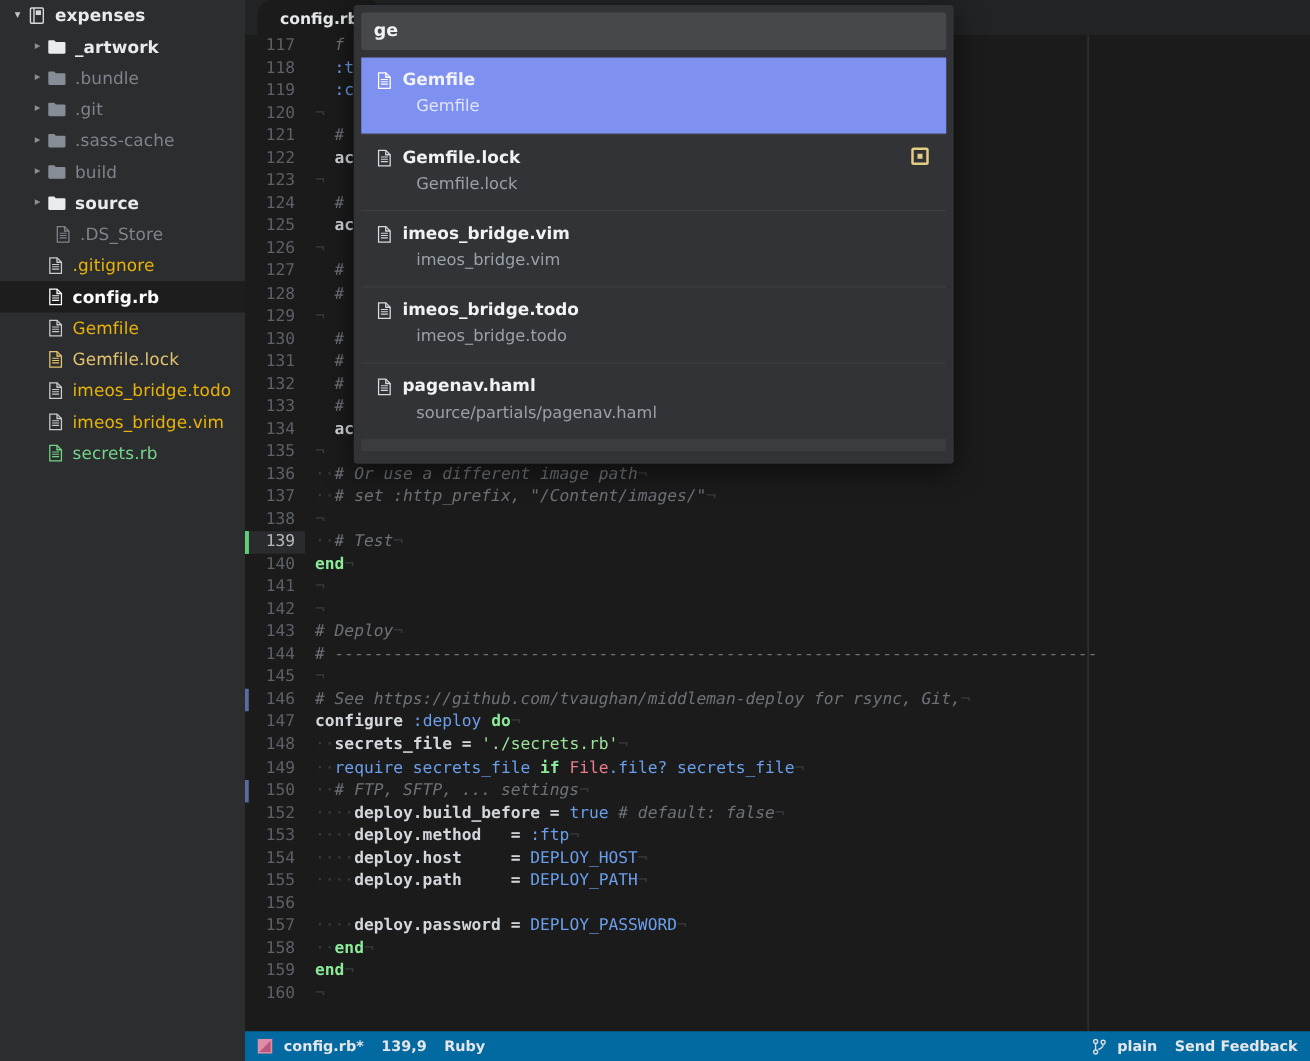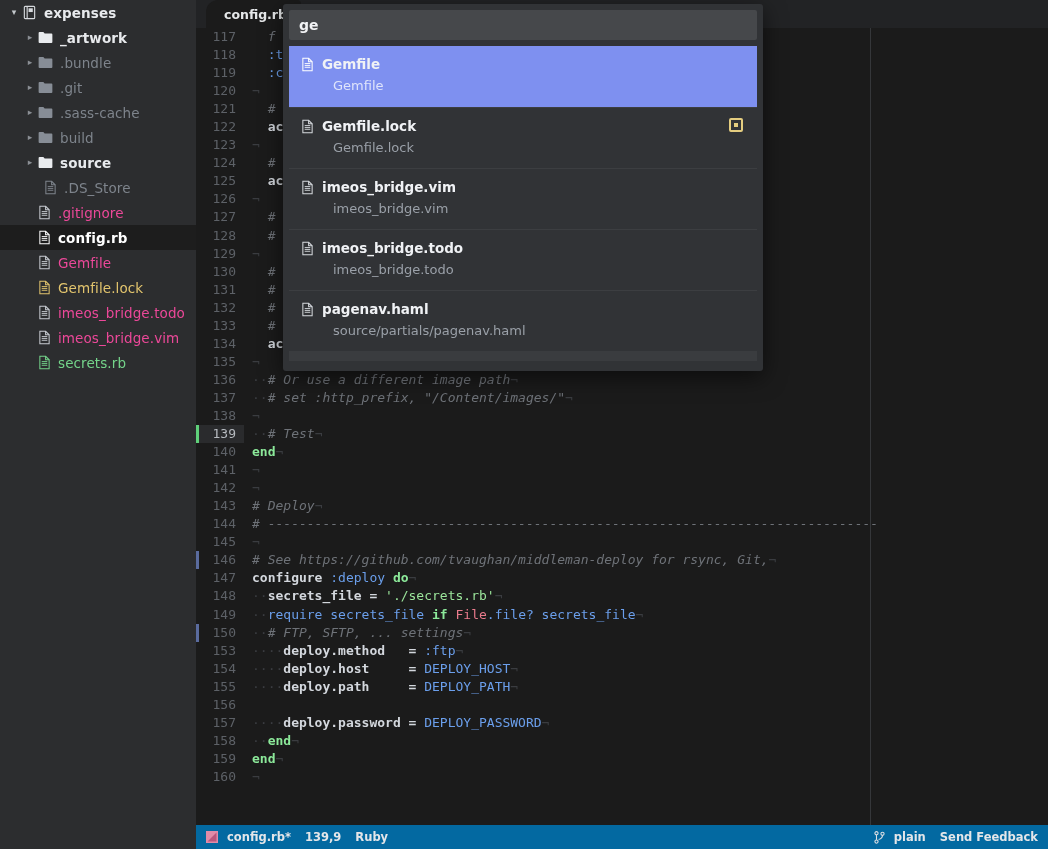--- a/index.html
+++ b/index.html
@@ -67,21 +67,21 @@
     justify-content: center;
     margin-right: 7px;
   }
   .tree-label {
     font-size: 13.5px;
     letter-spacing: 0.1px;
   }
   
   .t-bright  { color: #e8eaed; font-weight: bold; }
   .t-dim     { color: #7e848c; }
-  .t-normal  { color: #ec4899; }
+  .t-normal  { color: #eab308; }
   .t-yellow  { color: #e2c46d; }
   .t-green   { color: #74d48a; }
   .t-white   { color: #ffffff; font-weight: bold; }
 
   
   #editor-pane {
     position: absolute;
     left: 196px; top: 0;
     width: 852px;
     height: 849px;
@@ -506,20 +506,21 @@
           <div class="cl"><span class="gutnum">141</span><span class="code"><span class="inv">¬</span></span></div>
           <div class="cl"><span class="gutnum">142</span><span class="code"><span class="inv">¬</span></span></div>
           <div class="cl"><span class="gutnum">143</span><span class="code"><span class="c-com"># Deploy</span><span class="inv">¬</span></span></div>
           <div class="cl"><span class="gutnum">144</span><span class="code"><span class="c-com"># ------------------------------------------------------------------------------</span></span></div>
           <div class="cl"><span class="gutnum">145</span><span class="code"><span class="inv">¬</span></span></div>
           <div class="cl"><span class="gutmark modified"></span><span class="gutnum">146</span><span class="code"><span class="c-com"># See https://github.com/tvaughan/middleman-deploy for rsync, Git,</span><span class="inv">¬</span></span></div>
           <div class="cl"><span class="gutnum">147</span><span class="code"><span class="c-var">configure </span><span class="c-sym">:deploy</span><span class="c-plain"> </span><span class="c-kw">do</span><span class="inv">¬</span></span></div>
           <div class="cl"><span class="gutnum">148</span><span class="code"><span class="inv">··</span><span class="c-var">secrets_file = </span><span class="c-str">'./secrets.rb'</span><span class="inv">¬</span></span></div>
           <div class="cl"><span class="gutnum">149</span><span class="code"><span class="inv">··</span><span class="c-sym">require secrets_file </span><span class="c-kw">if</span><span class="c-plain"> </span><span class="c-red">File</span><span class="c-sym">.file? secrets_file</span><span class="inv">¬</span></span></div>
           <div class="cl"><span class="gutmark modified"></span><span class="gutnum">150</span><span class="code"><span class="inv">··</span><span class="c-com"># FTP, SFTP, ... settings</span><span class="inv">¬</span></span></div>
+          <div class="cl"><span class="gutnum">152</span><span class="code"><span class="inv">····</span><span class="c-var">deploy.build_before = </span><span class="c-sym">true</span><span class="c-plain"> </span><span class="c-com"># default: false</span><span class="inv">¬</span></span></div>
           <div class="cl"><span class="gutnum">153</span><span class="code"><span class="inv">····</span><span class="c-var">deploy.method   = </span><span class="c-sym">:ftp</span><span class="inv">¬</span></span></div>
           <div class="cl"><span class="gutnum">154</span><span class="code"><span class="inv">····</span><span class="c-var">deploy.host     = </span><span class="c-const">DEPLOY_HOST</span><span class="inv">¬</span></span></div>
           <div class="cl"><span class="gutnum">155</span><span class="code"><span class="inv">····</span><span class="c-var">deploy.path     = </span><span class="c-const">DEPLOY_PATH</span><span class="inv">¬</span></span></div>
           <div class="cl"><span class="gutnum">156</span></div>
           <div class="cl"><span class="gutnum">157</span><span class="code"><span class="inv">····</span><span class="c-var">deploy.password = </span><span class="c-const">DEPLOY_PASSWORD</span><span class="inv">¬</span></span></div>
           <div class="cl"><span class="gutnum">158</span><span class="code"><span class="inv">··</span><span class="c-kw">end</span><span class="inv">¬</span></span></div>
           <div class="cl"><span class="gutnum">159</span><span class="code"><span class="c-kw">end</span><span class="inv">¬</span></span></div>
           <div class="cl"><span class="gutnum">160</span><span class="code"><span class="inv">¬</span></span></div>
         </div>
     </div>

